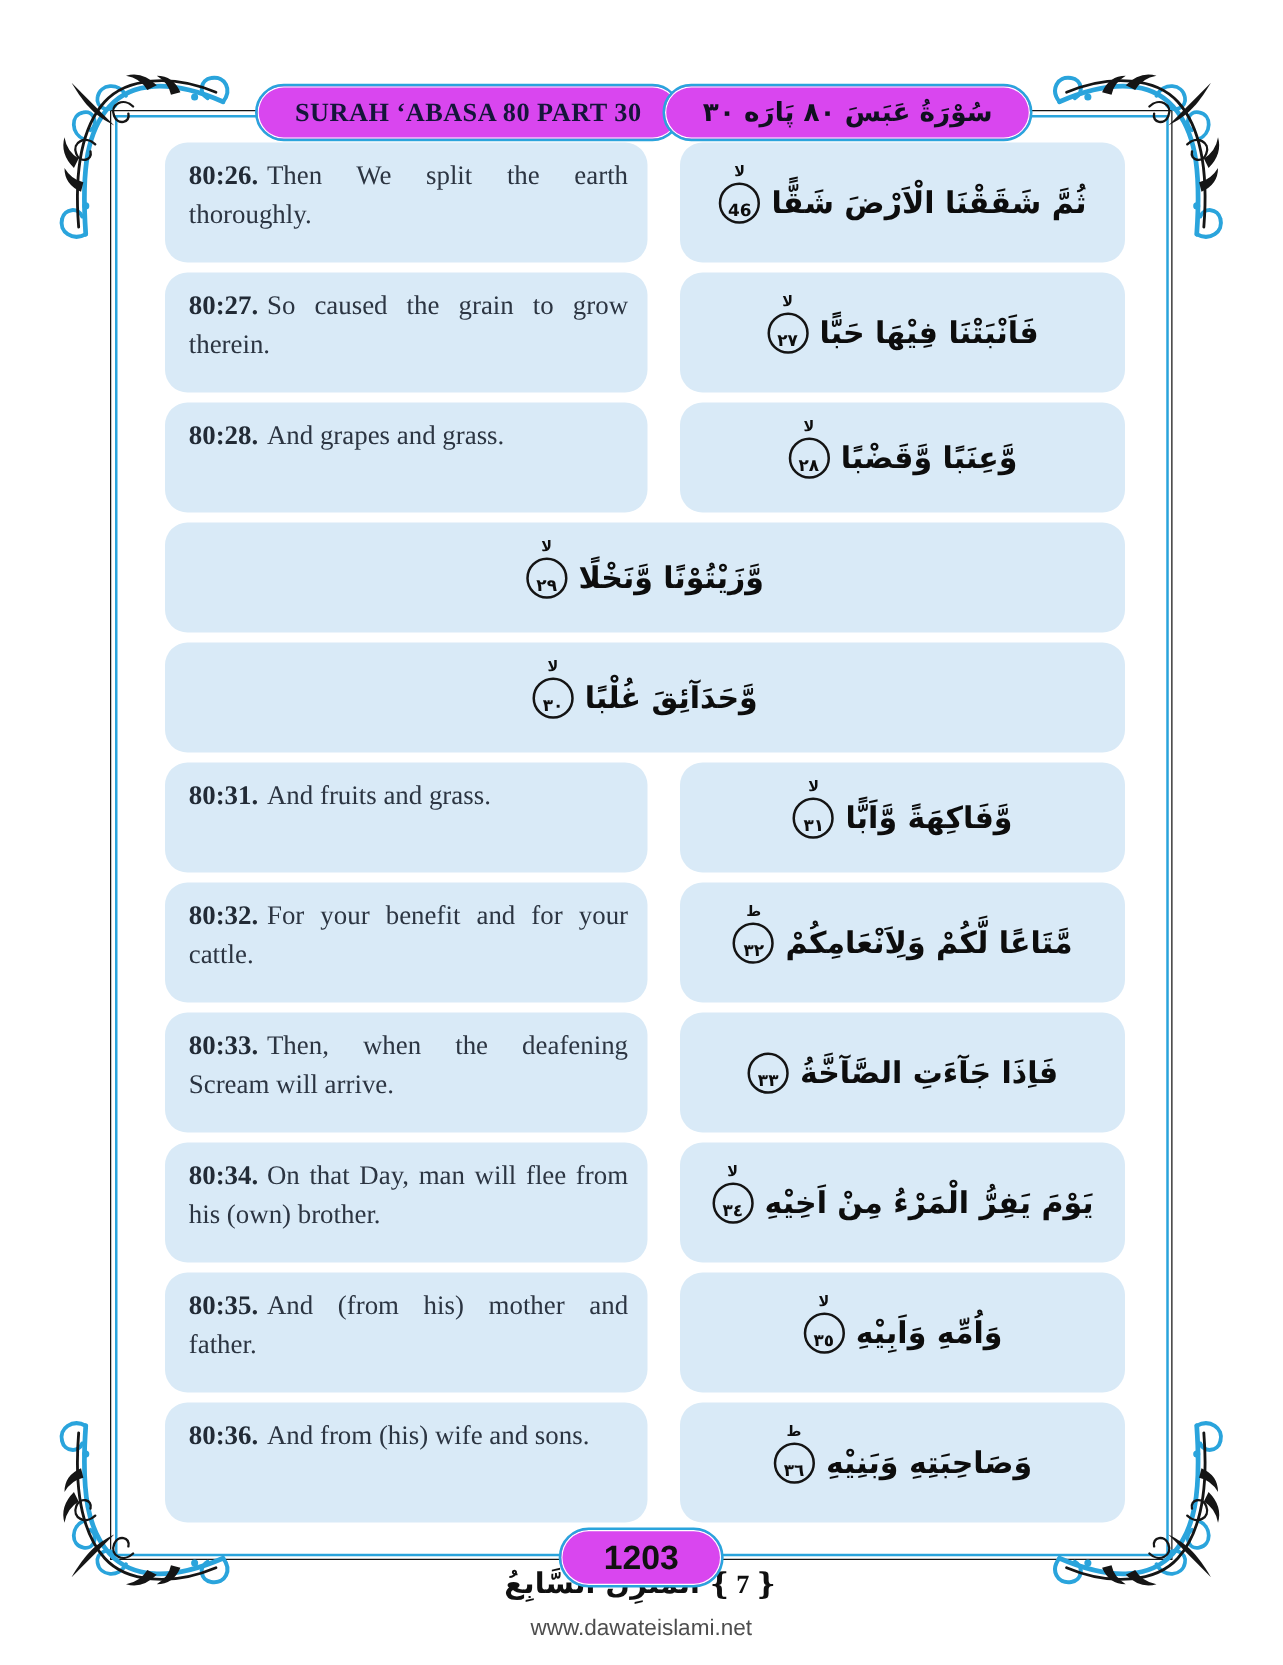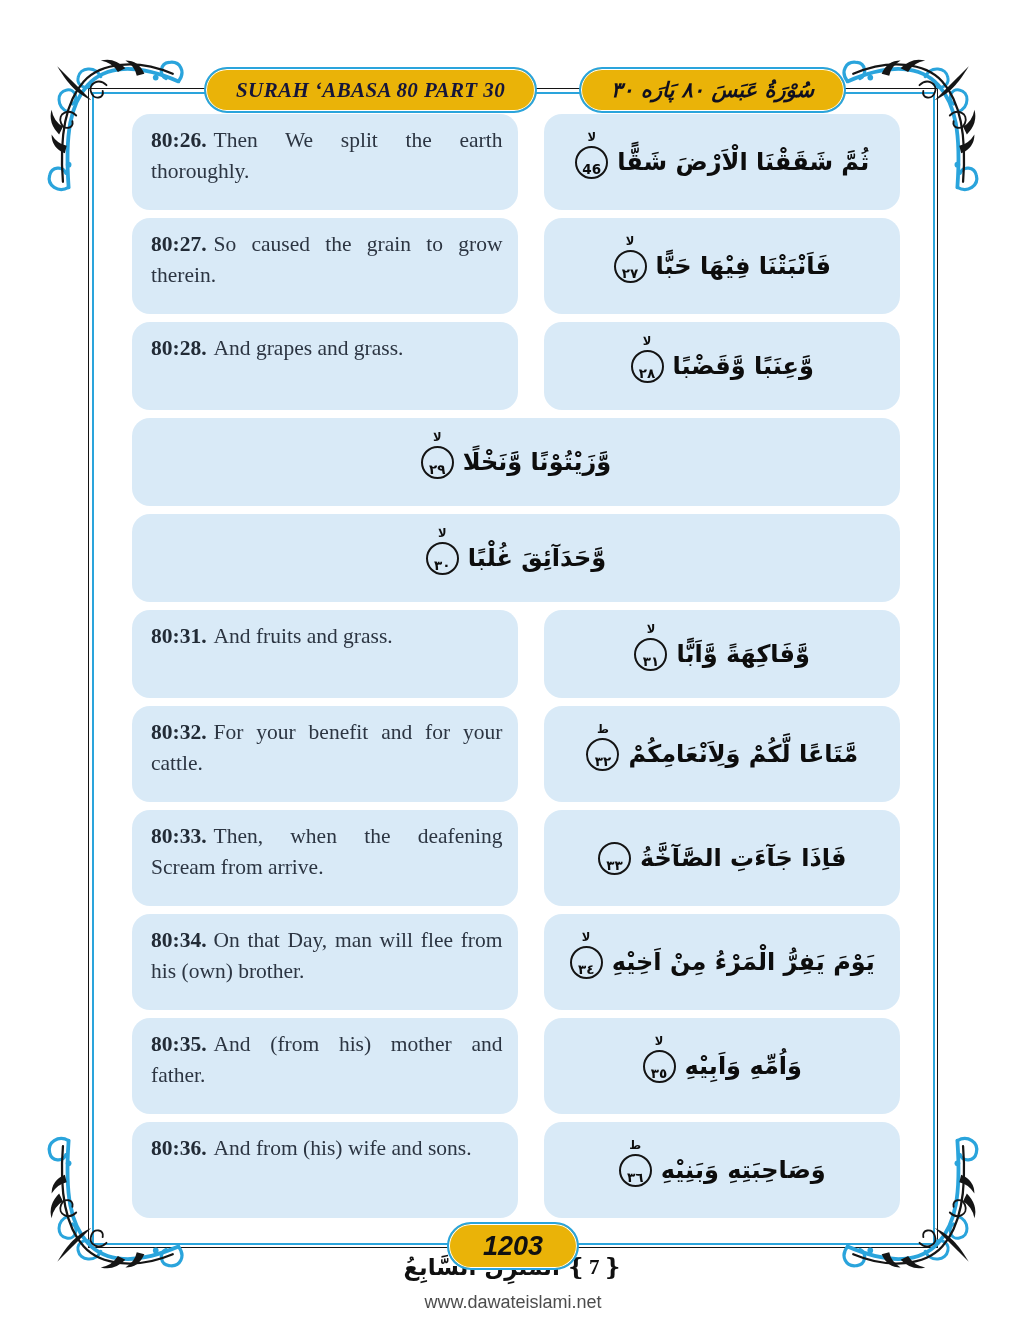--- a/index.html
+++ b/index.html
@@ -13,26 +13,26 @@
   .frame .inner{position:absolute;inset:3.5px;border:2.3px solid var(--blue);}
 
   
   .corner{position:absolute;width:142px;height:152px;z-index:6;pointer-events:none;}
   .c-tl{left:44px;top:48px;}
   .c-tr{right:44px;top:48px;transform:scaleX(-1);}
   .c-bl{left:44px;bottom:52px;transform:scaleY(-1);}
   .c-br{right:44px;bottom:52px;transform:scale(-1,-1);}
 
   
-  .pill{position:absolute;background:#eab308;border:2.6px solid var(--blue);
+  .pill{position:absolute;background:#d946ef;border:2.6px solid var(--blue);
         border-radius:26px;display:flex;align-items:center;justify-content:center;
-        z-index:7;box-shadow:inset 0 0 0 1px #fff;font-style:italic;}
+        z-index:7;box-shadow:inset 0 0 0 1px #fff;}
   .pill-en{left:116px;top:-21px;height:42px;padding:0 30px;
            font-weight:bold;font-size:21px;letter-spacing:.4px;color:var(--navy);}
-  .pill-ar{right:92px;top:-21px;height:42px;padding:0 30px;direction:rtl;
+  .pill-ar{right:112px;top:-21px;height:42px;padding:0 30px;direction:rtl;
            font-family:"DejaVu Sans",sans-serif;font-weight:bold;font-size:21px;color:#101020;}
   .pill-page{left:50%;transform:translateX(-50%);bottom:-22px;height:44px;padding:0 34px;
            font-family:"Liberation Sans",sans-serif;font-weight:bold;font-size:27px;color:#111;}
 
   
   .verses{position:absolute;left:44px;right:38px;top:26px;bottom:30px;
           display:flex;flex-direction:column;gap:8px;}
   .row{display:flex;gap:26px;height:96px;flex:0 0 auto;}
   .row.short{height:88px;}
   .vbox{border-radius:18px;background:var(--rowbg);}
@@ -174,21 +174,21 @@
           <div class="vbox en"><b>80:32.</b><span>For your benefit and for your cattle.</span></div>
           <div class="vbox ar">
             <span>مَّتَاعًا لَّكُمْ وَلِاَنْعَامِكُمْ</span>
             <span class="aya">
               <span class="topmark">ط</span>
               <span>٣٢</span>
             </span>
           </div>
         </div>
         <div class="row">
-          <div class="vbox en"><b>80:33.</b><span>Then, when the deafening Scream from arrive.</span></div>
+          <div class="vbox en"><b>80:33.</b><span>Then, when the deafening Scream will arrive.</span></div>
           <div class="vbox ar">
             <span>فَاِذَا جَآءَتِ الصَّآخَّةُ</span>
             <span class="aya">
               <span class="topmark"></span>
               <span>٣٣</span>
             </span>
           </div>
         </div>
         <div class="row">
           <div class="vbox en"><b>80:34.</b><span>On that Day, man will flee from his (own) brother.</span></div>

